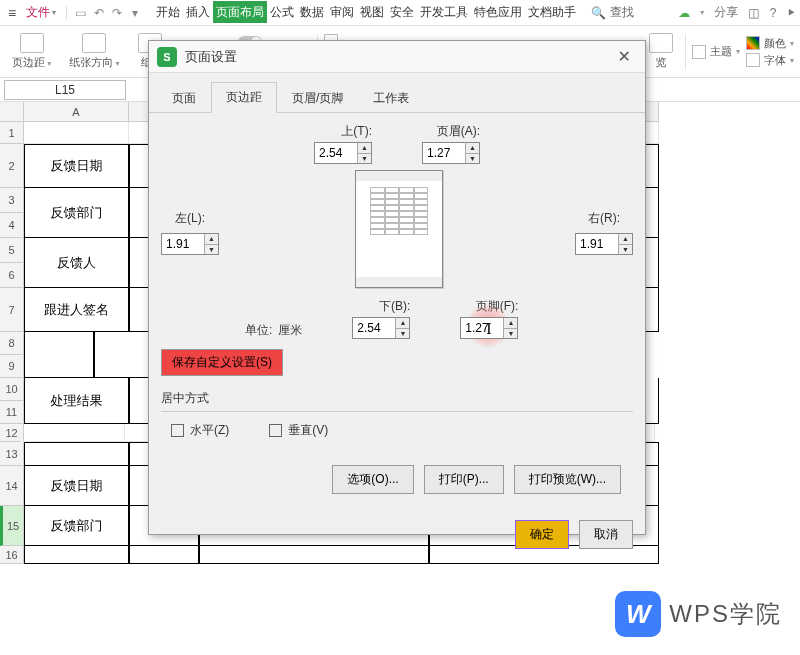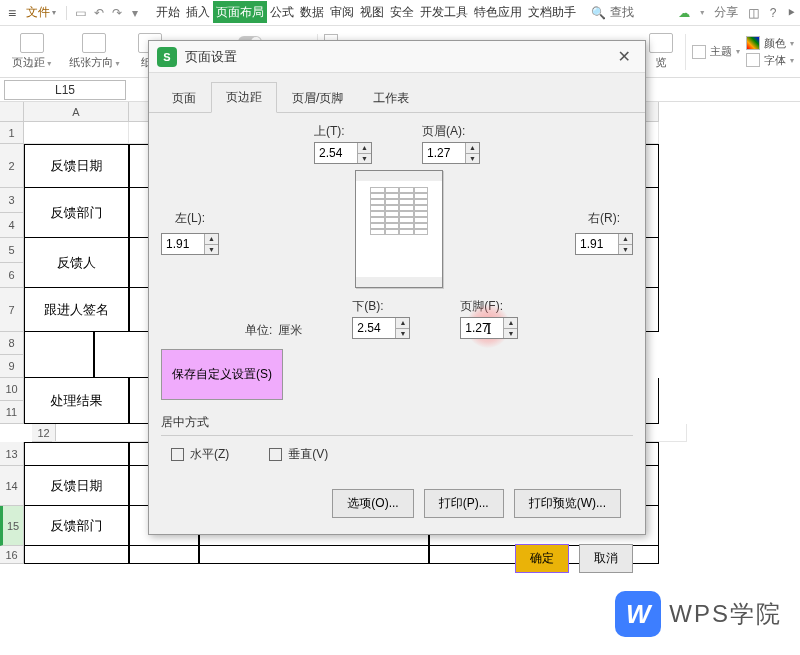--- a/index.html
+++ b/index.html
@@ -1,21 +1,21 @@
 <!DOCTYPE html>
 <html><head>
 <meta charset="utf-8">
 <style>
 * { box-sizing: border-box; margin: 0; padding: 0; font-family: "Microsoft YaHei", sans-serif; }
 body { width: 800px; height: 655px; background: #fff; overflow: hidden; position: relative; font-size: 12px; }
 
 
 .menubar { display: flex; align-items: center; height: 26px; background: #fff; border-bottom: 1px solid #e0e0e0; padding: 0 4px; gap: 2px; }
 .menubar .hamburger { font-size: 14px; color: #555; width: 16px; text-align: center; }
-.menubar .file-dd { display: flex; align-items: center; font-size: 12px; color: #a16207; padding: 2px 4px; }
+.menubar .file-dd { display: flex; align-items: center; font-size: 12px; color: #be185d; padding: 2px 4px; }
 .menubar .file-dd::after { content: "▾"; font-size: 8px; margin-left: 2px; color: #888; }
 .menubar .sep { width: 1px; height: 14px; background: #ddd; margin: 0 4px; }
 .qat-icon { width: 16px; height: 16px; display: inline-flex; align-items: center; justify-content: center; color: #888; font-size: 12px; }
 .menubar .tab { font-size: 12px; padding: 4px 3px; color: #333; }
 .menubar .tab.active { background: #2ea44f; color: #fff; }
 .menubar .search-area { display: flex; align-items: center; margin-left: 10px; gap: 4px; color: #666; }
 .menubar .right-area { margin-left: auto; display: flex; align-items: center; gap: 10px; color: #777; }
 .cloud-icon { color: #4caf50; }
 
 
@@ -55,21 +55,21 @@
 .dlg-titlebar .dlgicon { width: 20px; height: 20px; background: #2ea44f; border-radius: 4px; margin-right: 8px; display: flex; align-items: center; justify-content: center; color: #fff; font-size: 11px; font-weight: bold; }
 .dlg-titlebar .dtitle { font-size: 13px; color: #333; }
 .dlg-titlebar .close { margin-left: auto; font-size: 16px; color: #555; padding: 2px 6px; }
 
 .dlg-tabs { display: flex; padding: 8px 8px 0 8px; gap: 0; border-bottom: 1px solid #ccc; align-items: flex-end; }
 .dlg-tab { padding: 6px 14px; font-size: 12px; color: #333; border: 1px solid transparent; border-bottom: none; position: relative; top: 1px; }
 .dlg-tab.active { background: #f0f0f0; border-color: #ccc; border-bottom: 1px solid #f0f0f0; }
 
 .dlg-body { padding: 10px 12px; font-size: 12px; color: #333; position: relative; }
 
-.spin-group { display: flex; flex-direction: column; align-items: flex-start; gap: 2px; }
+.spin-group { display: flex; flex-direction: column; align-items: flex-end; gap: 2px; }
 .spin-group .lbl { font-size: 12px; }
 .spinbox { display: flex; width: 58px; height: 22px; border: 1px solid #888; background: #fff; }
 .spinbox input { flex: 1; border: none; padding: 0 4px; font-size: 12px; width: 38px; outline: none; }
 .spinbox .spins { width: 14px; display: flex; flex-direction: column; border-left: 1px solid #aaa; }
 .spinbox .spins div { flex: 1; text-align: center; font-size: 7px; line-height: 9px; background: #eee; border-bottom: 1px solid #aaa; }
 .spinbox .spins div:last-child { border-bottom: none; }
 
 .highlight { position: absolute; width: 44px; height: 44px; border-radius: 50%; background: radial-gradient(circle, rgba(255,120,120,0.65) 0%, rgba(255,120,120,0.3) 50%, rgba(255,120,120,0) 72%); pointer-events: none; }
 .cursor-i { position: absolute; font-family: serif; font-size: 16px; color: #000; pointer-events: none; }
 
@@ -77,21 +77,21 @@
 .preview .pggrid { position: absolute; left: 14px; right: 14px; top: 16px; bottom: 40px; }
 .preview .pgrow { display: flex; height: 6px; }
 .preview .pgcell { flex: 1; border: 0.5px solid #bbb; }
 .preview .shade { position: absolute; background: #eee; }
 
 .margin-layout { display: flex; align-items: flex-start; justify-content: center; gap: 0; position: relative; }
 .margin-col { display: flex; flex-direction: column; align-items: center; gap: 6px; }
 
 .unit-row { display: flex; align-items: center; gap: 6px; margin-top: 8px; }
 
-.save-btn { padding: 16px 10px; border: 1px solid #999; background: #f0abfc; font-size: 12px; margin-top: 10px; }
+.save-btn { padding: 4px 10px; border: 1px solid #999; background: #ef4444; font-size: 12px; margin-top: 10px; }
 
 .center-group { margin-top: 14px; }
 .center-group .title { font-size: 12px; margin-bottom: 4px; }
 .center-group .line { height: 1px; background: #ccc; margin-bottom: 10px; }
 .center-group .opts { display: flex; gap: 40px; padding-left: 10px; }
 .chkbx { width: 13px; height: 13px; border: 1px solid #666; display: inline-block; vertical-align: middle; margin-right: 6px; }
 
 .dlg-btnrow { display: flex; justify-content: flex-end; gap: 10px; padding: 8px 12px; }
 .dlg-btn { padding: 5px 14px; border: 1px solid #999; background: #e9e9e9; font-size: 12px; }
 .dlg-btn.primary { border: 1px solid #8b5cf6; background: #eab308; }
@@ -265,21 +265,21 @@
         <div style="display: flex; flex-direction: column; width: 24px;">
           <div class="rowhead" style="flex: 1 1 0%;">10</div>
           <div class="rowhead" style="flex: 1 1 0%;">11</div>
         </div>
         <div class="cell b" style="width: 105px;">处理结果</div>
         <div class="cell b" style="width: 70px;"></div>
         <div class="cell b" style="width: 230px;"></div>
         <div class="cell b" style="width: 230px;"></div>
       </div>
       <div class="row" style="height: 18px;">
-        <div style="display: flex; flex-direction: column; width: 20px; margin-left: 32px;">
+        <div style="display: flex; flex-direction: column; width: 20px;">
           <div class="rowhead" style="flex: 1 1 0%;">12</div>
         </div>
         <div class="cell" style="width: 105px;"></div>
         <div class="cell" style="width: 70px;"></div>
         <div class="cell" style="width: 230px;"></div>
         <div class="cell" style="width: 230px;"></div>
       </div>
       <div class="row" style="height: 24px;">
         <div style="display: flex; flex-direction: column; width: 24px;">
           <div class="rowhead" style="flex: 1 1 0%;">13</div>

